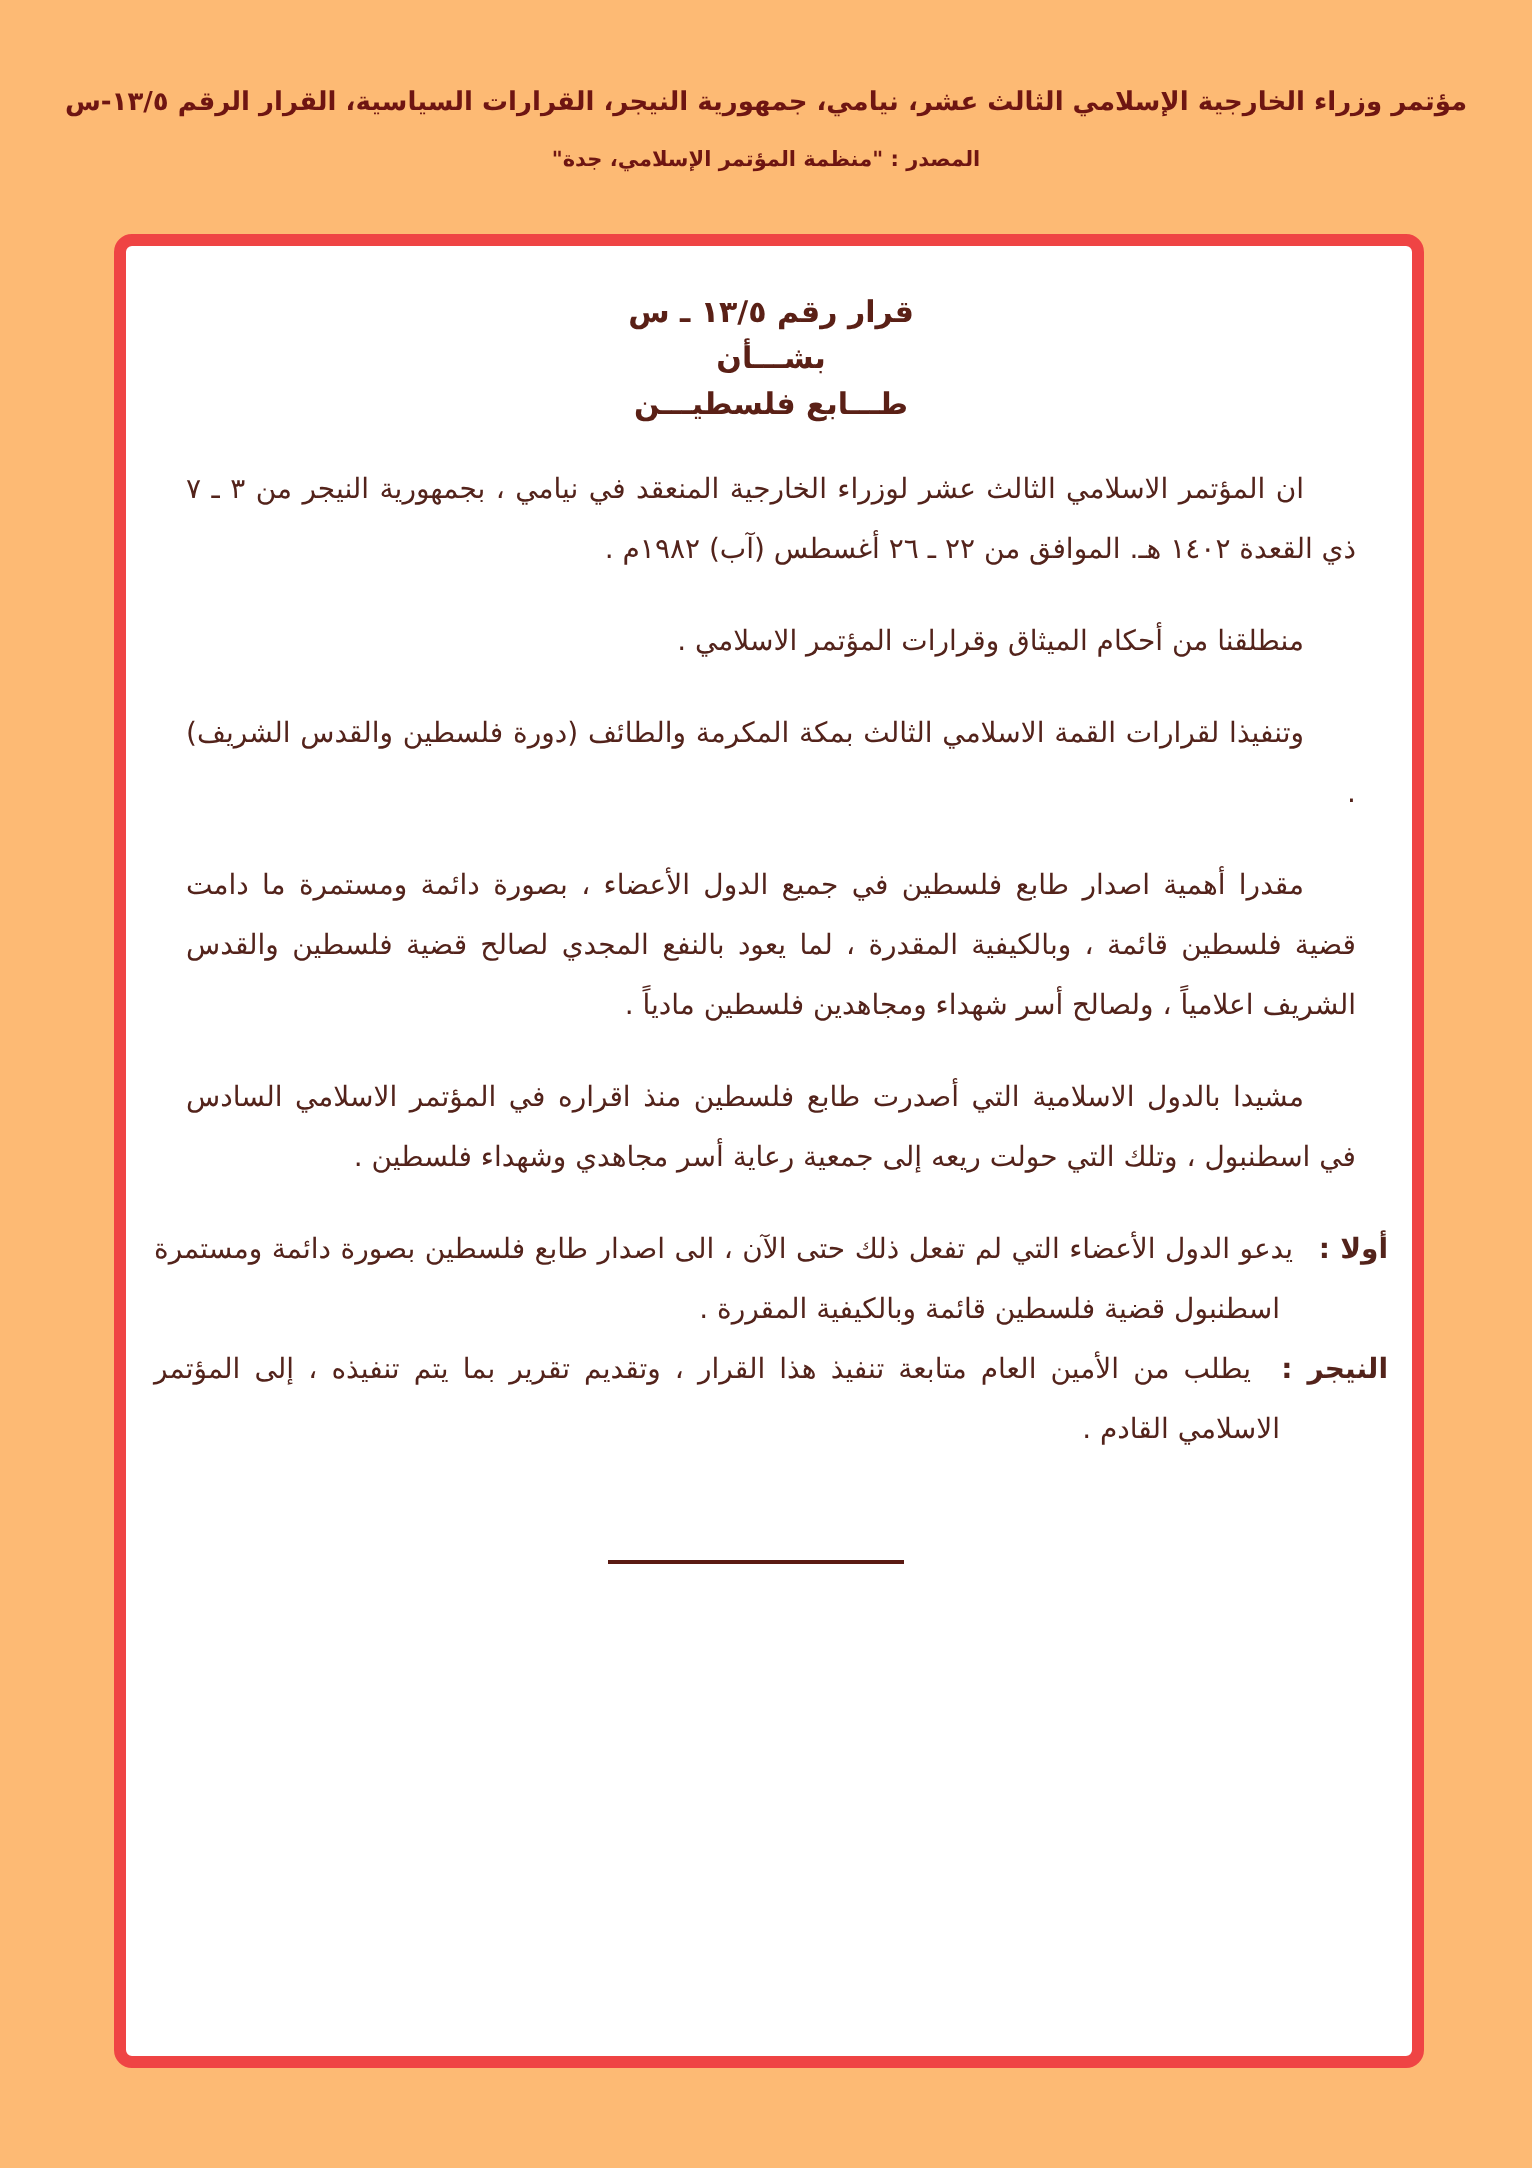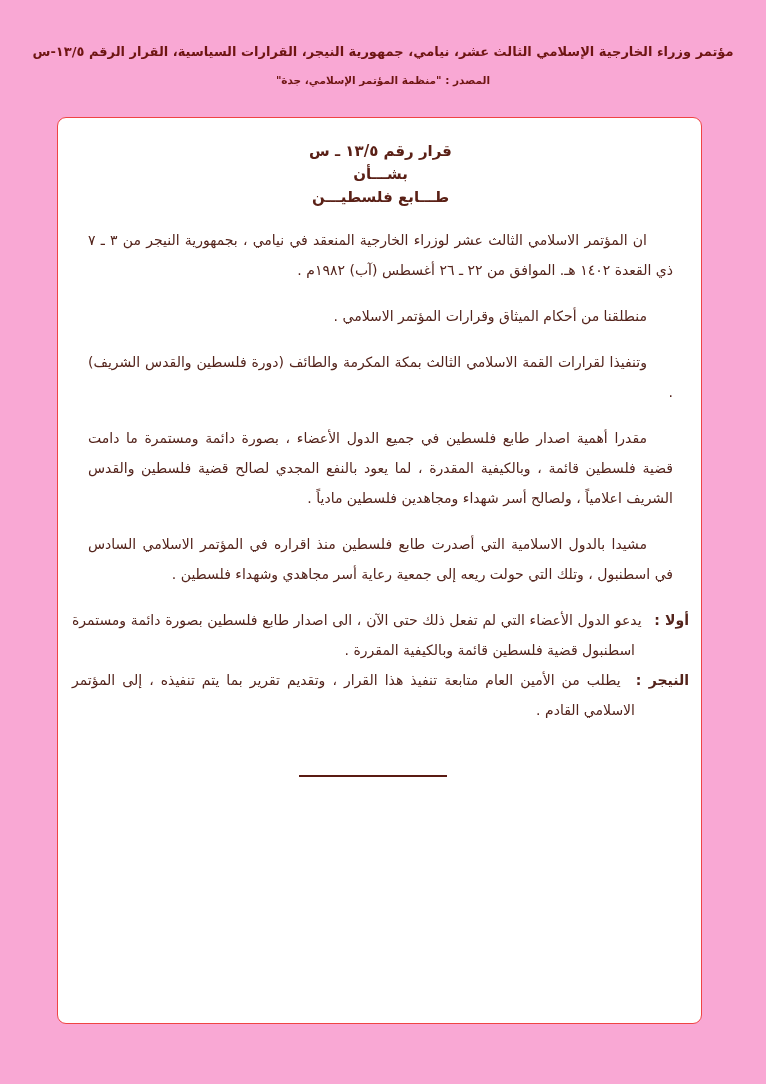--- a/index.html
+++ b/index.html
@@ -9,21 +9,21 @@
     width: 766px;
     height: 1084px;
     font-family: "DejaVu Sans", sans-serif;
     position: relative;
     overflow: hidden;
   }
   .page {
     position: relative;
     width: 766px;
     height: 1084px;
-    background: #f9a8d4;
+    background: #fdba74;
   }
   
   .top-header {
     position: absolute;
     top: 44px;
     left: 0;
     width: 100%;
     text-align: center;
     direction: rtl;
     color: #6e1512;
@@ -38,21 +38,21 @@
     font-weight: bold;
     margin-top: 14px;
   }
   
   .doc-frame {
     position: absolute;
     left: 57px;
     top: 117px;
     width: 643px;
     height: 905px;
-    border: 1px solid #ef4444;
+    border: 6px solid #ef4444;
     border-radius: 9px;
     background: #ffffff;
   }
   .doc-content {
     position: absolute;
     top: 0; left: 0; right: 0; bottom: 0;
     padding: 22px 12px 0 14px;
     direction: rtl;
     color: #53231b;
   }

